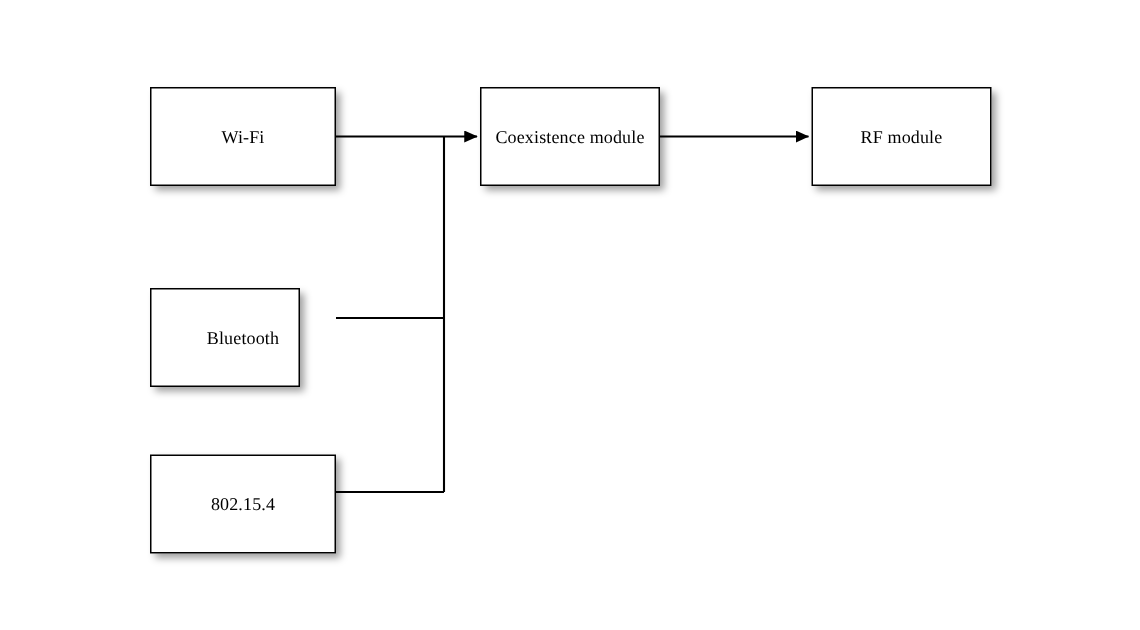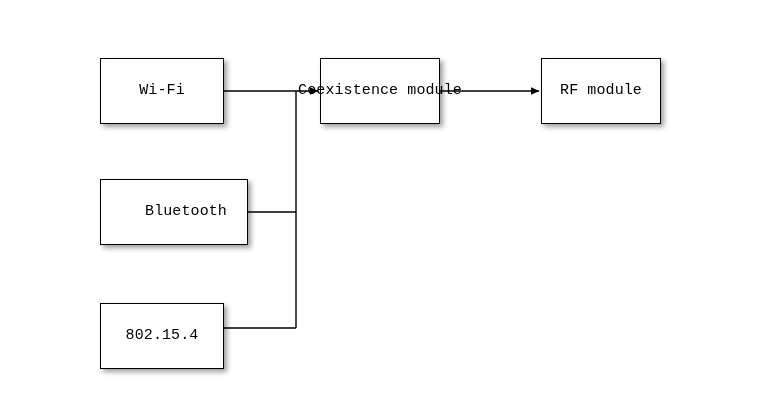--- a/index.html
+++ b/index.html
@@ -33,31 +33,31 @@
     box-sizing: border-box;
     background: #ffffff;
     border: 1.5px solid #000000;
     box-shadow: 3px 3px 5px rgba(0, 0, 0, 0.38);
     display: flex;
     align-items: center;
     justify-content: center;
     z-index: 2;
   }
   .node-label {
-    font-family: Liberation Mono, monospace;
-    font-size: 15px;
+    font-family: Liberation Serif, serif;
+    font-size: 12px;
     line-height: 12px;
     color: #000000;
     letter-spacing: 0.1px;
     white-space: nowrap;
     text-align: center;
     user-select: none;
   }
   #node-wifi        { left: 100px; top: 58px;  width: 124px; height: 66px; }
-  #node-bluetooth   { left: 100px; top: 179px; width: 148px; height: 66px; padding-left: 24px; }
+  #node-bluetooth   { left: 100px; top: 192px; width: 100px; height: 66px; padding-left: 24px; }
   #node-zigbee      { left: 100px; top: 303px; width: 124px; height: 66px; }
   #node-coexistence { left: 320px; top: 58px;  width: 120px; height: 66px; }
   #node-rf          { left: 541px; top: 58px;  width: 120px; height: 66px; }
 </style>
 </head>
 <body>
 
 <div id="diagram-canvas">
 
   <svg id="wire-layer" width="760" height="420" viewBox="0 0 760 420" xmlns="http://www.w3.org/2000/svg">

